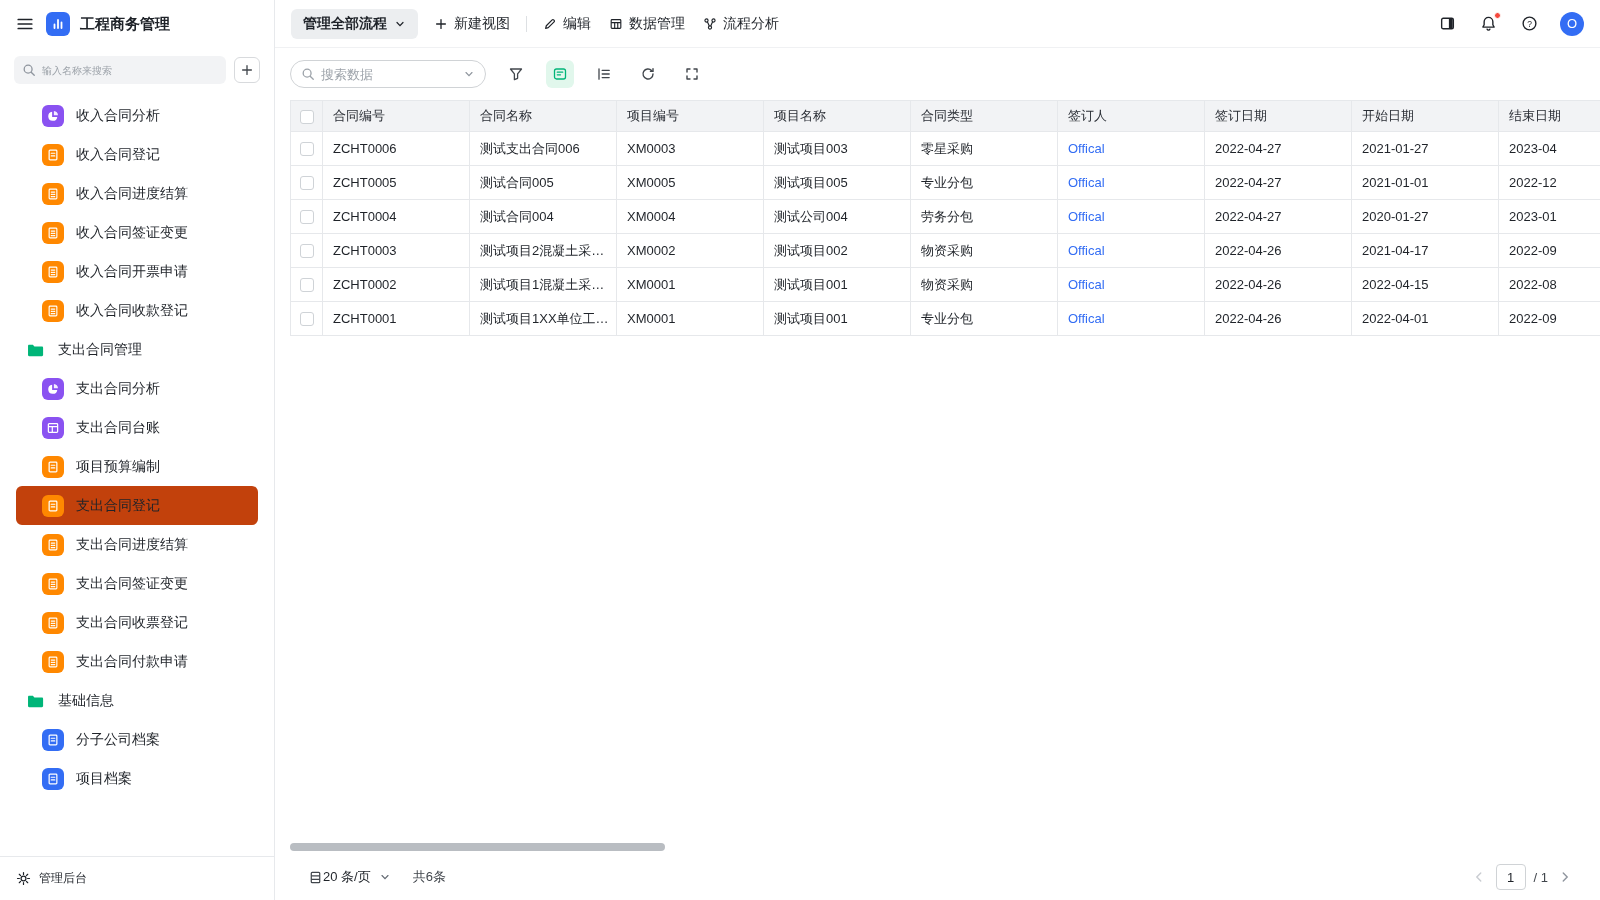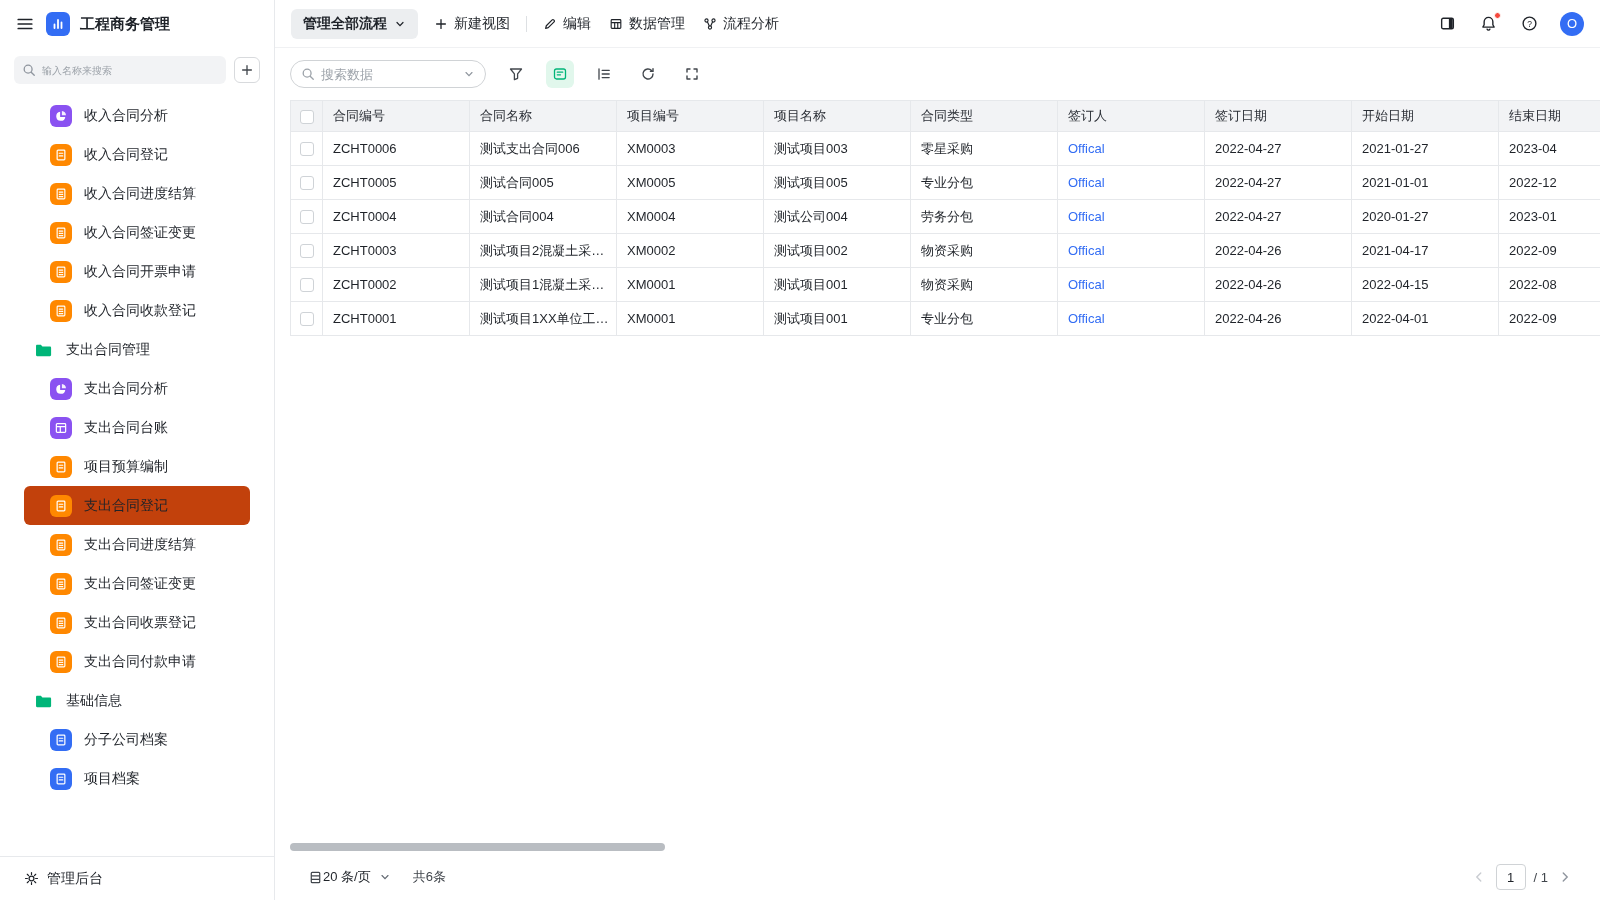--- a/index.html
+++ b/index.html
@@ -18,31 +18,31 @@
           display:flex; align-items:center; justify-content:center; flex:0 0 24px; }
   .sb-title { font-weight:bold; font-size:15px; }
   .sb-search-row { display:flex; align-items:center; gap:8px; padding:8px 14px 10px; }
   .sb-search { flex:1; height:28px; background:#f2f3f5; border-radius:6px; display:flex;
                align-items:center; gap:6px; padding:0 8px; color:#8f959e; }
   .sb-search input { flex:1; min-width:0; border:none; background:transparent; outline:none;
                      font-size:10px; color:#1f2329; font-family:inherit; }
   .sb-search input::placeholder { color:#9ca2a9; }
   .sb-add { width:26px; height:26px; border:1px solid #d8dadd; border-radius:6px; background:#fff;
             display:flex; align-items:center; justify-content:center; color:#41464c; cursor:pointer; }
-  .sb-nav { flex:1; overflow:hidden; padding:2px 24px; }
+  .sb-nav { flex:1; overflow:hidden; padding:2px 16px; }
   .sb-item { display:flex; align-items:center; gap:12px; height:39px; padding:0 8px;
              border-radius:6px; cursor:pointer; }
   .sb-item.selected { background:#c2410c; }
   .sb-ic { width:22px; height:22px; flex:0 0 22px; display:flex; align-items:center;
            justify-content:center; }
   .sb-ic.sq { border-radius:6px; }
   .sb-item.child { padding-left:26px; }
   .sb-label { font-size:14px; white-space:nowrap; overflow:hidden; }
   .sb-footer { height:44px; border-top:1px solid #e7e9ec; display:flex; align-items:center;
-               gap:8px; padding:0 24px; font-size:14px; color:#1f2329; cursor:pointer; }
+               gap:8px; padding:0 16px; font-size:12px; color:#1f2329; cursor:pointer; }
 
   
   .main { flex:1; min-width:0; display:flex; flex-direction:column; }
   .topbar { height:48px; flex:0 0 48px; display:flex; align-items:center; gap:14px;
             padding:0 16px; border-bottom:1px solid #f0f1f3; }
   .flow-btn { display:flex; align-items:center; gap:7px; background:#eceef0; border:none;
               border-radius:6px; height:30px; padding:0 12px; font-size:14px; font-weight:bold;
               font-family:inherit; color:#1f2329; cursor:pointer;text-align:center; }
   .tb-btn { display:flex; align-items:center; gap:6px; background:none; border:none;
             font-size:14px; font-family:Liberation Sans, sans-serif; color:#1f2329; cursor:pointer; padding:4px 2px; }

